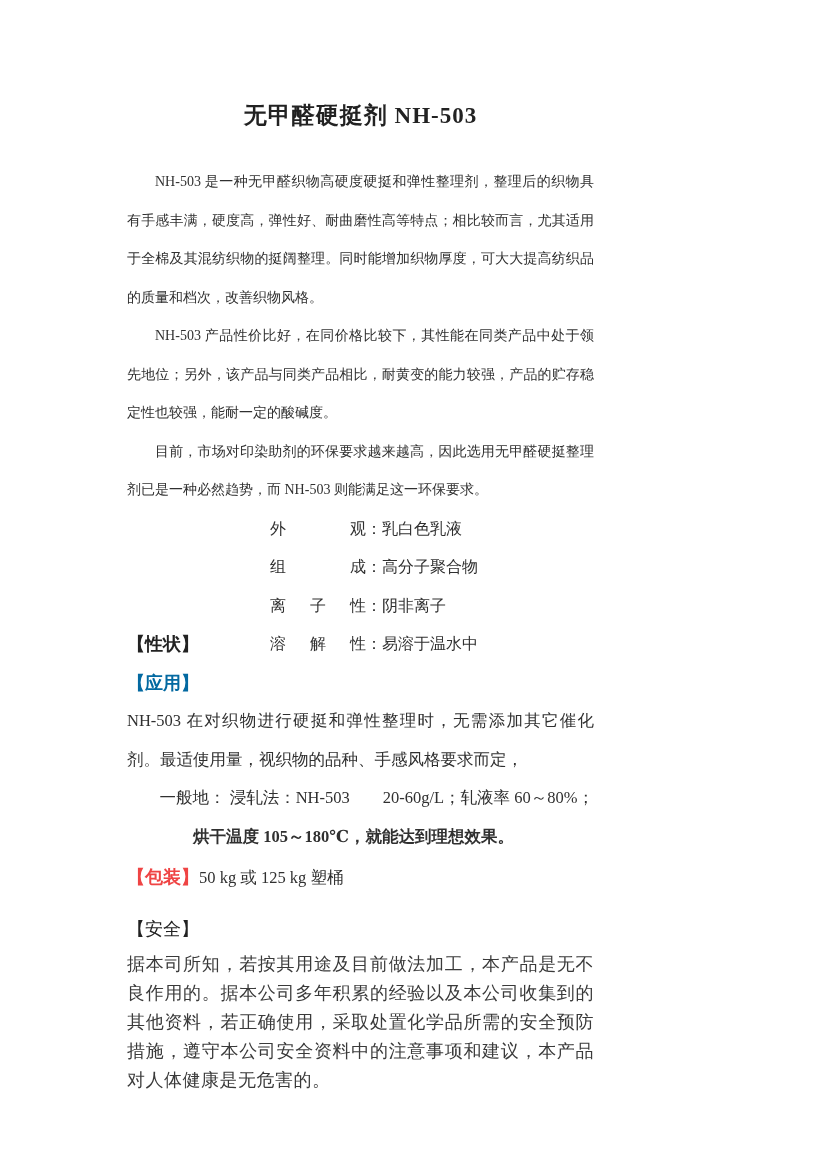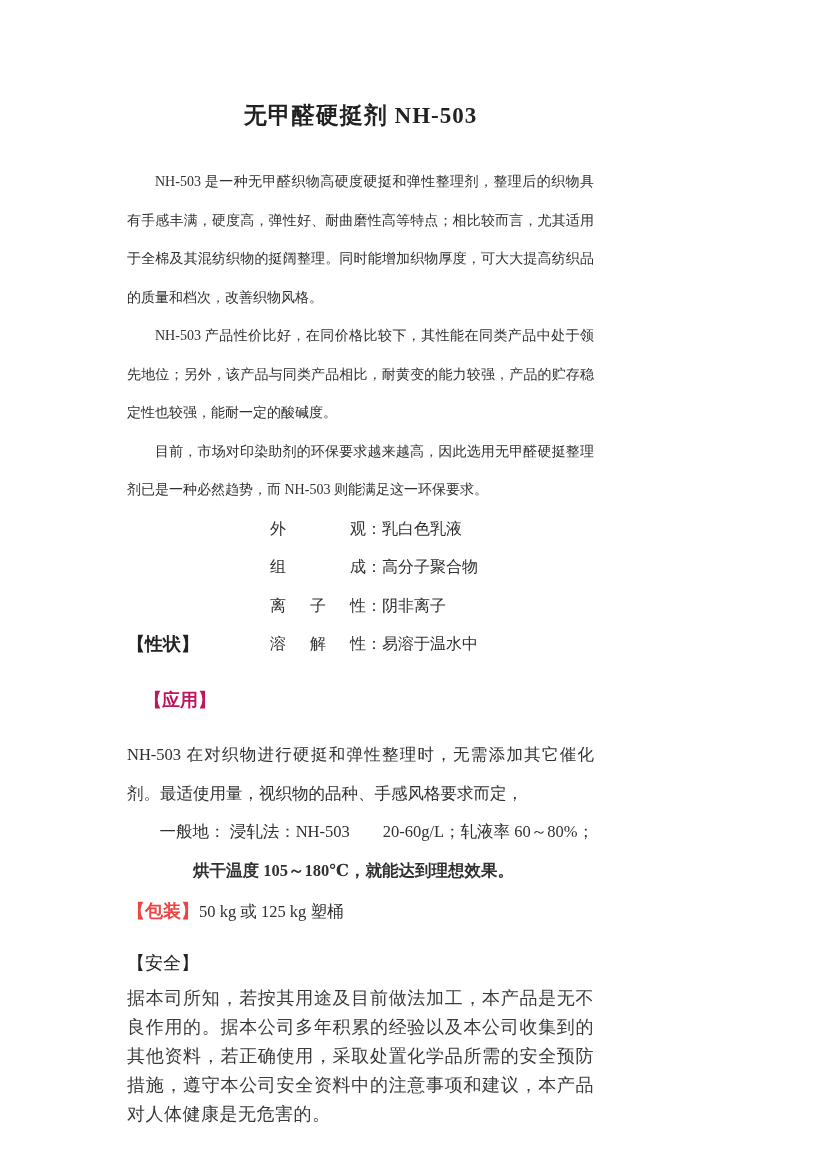--- a/index.html
+++ b/index.html
@@ -54,22 +54,22 @@
     display: inline-block;
     width: 96px;
     text-align: justify;
     text-align-last: justify;
     vertical-align: bottom;
   }
   .sec-heading {
     font-size: 18px;
     font-weight: bold;
     line-height: 38.5px;
-    color: #be185d;
-    margin: 17px;
+    color: #0369a1;
+    margin: 0;
   }
   .app-body {
     font-size: 16.5px;
     line-height: 38.5px;
     text-align: justify;
     margin: 0;
   }
   .dosage-line {
     font-size: 16.5px;
     line-height: 38.5px;

